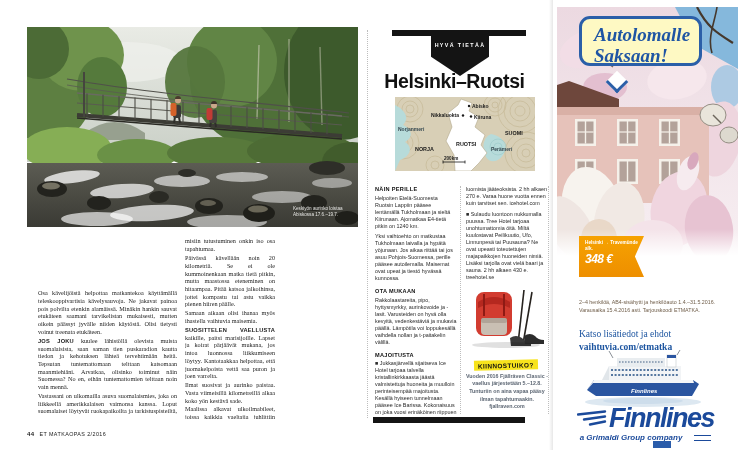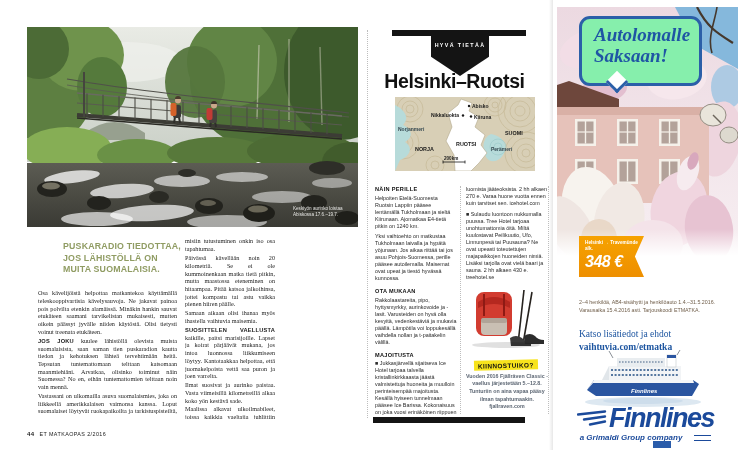--- a/index.html
+++ b/index.html
@@ -37,32 +37,32 @@
   .ip-p{font-size:5.4px;line-height:1.3;color:#2a2a2a;margin:0 0 3.5px 0;}
   .pack-fig{width:82px;height:62px;margin:2px 0 1px 0;}
   .kiin-label{display:inline-block;background:#f7e31c;color:#111;font-weight:bold;font-size:6.4px;
               letter-spacing:.4px;padding:1.5px 4px;margin:1px 0 3px 8px;transform:rotate(-1.5deg);}
   .kiin-text{font-size:5.3px;font-weight:bold;color:#5c6673;line-height:1.45;text-align:center;margin:0;}
   
   .gutter{position:absolute;left:549px;top:0;width:8px;height:450px;
           background:linear-gradient(90deg,rgba(0,0,0,0),rgba(0,0,0,.10) 55%,rgba(0,0,0,0));}
   .ad-page{position:absolute;left:553px;top:0;width:185px;height:450px;background:#fff;}
   .ad-photo{position:absolute;left:4px;top:7px;width:181px;height:249px;overflow:hidden;}
-  .bubble{position:absolute;left:26px;top:16px;width:123px;height:70px;background:#86efac;
+  .bubble{position:absolute;left:26px;top:16px;width:123px;height:50px;background:#fef9c3;
           border:3px solid #2b5fa8;border-radius:11px;box-sizing:border-box;}
   .bubble-text{font-family:"Liberation Serif",serif;font-style:italic;font-weight:bold;font-size:19px;
                line-height:1.1;color:#1f55a4;padding:6px 0 0 12px;}
   .bubble-tail{position:absolute;left:56px;top:74px;width:13px;height:13px;background:#fff;
                border-right:3px solid #2b5fa8;border-bottom:3px solid #2b5fa8;transform:rotate(45deg);}
   .ribbon{position:absolute;left:26px;top:236px;width:65px;height:41px;
           background:linear-gradient(#f6a201,#ee8f00);
           clip-path:polygon(0 0,100% 0,86% 50%,100% 100%,0 100%);
           color:#fff;padding:4px 0 0 6px;box-sizing:border-box;}
   .ribbon-route,.ribbon-prefix{font-size:4.7px;font-weight:bold;line-height:1.35;}
-  .ribbon-price{font-size:16px;font-weight:bold;font-style:italic;letter-spacing:-.5px;line-height:1.1;}
+  .ribbon-price{font-size:12px;font-weight:bold;font-style:italic;letter-spacing:-.5px;line-height:1.1;}
   .terms{position:absolute;left:26px;top:298px;width:142px;font-size:5.3px;line-height:1.55;color:#6f5d49;}
   .cta{position:absolute;left:26px;top:328px;color:#1d55a0;font-family:"Liberation Serif",serif;}
   .cta1{font-size:9.5px;line-height:1.35;}
   .cta2{font-size:9.5px;font-weight:bold;line-height:1.35;}
   .ship{position:absolute;left:26px;top:350px;width:130px;height:58px;}
   .logo-row{position:absolute;left:0;top:403px;width:185px;display:flex;align-items:center;
             justify-content:center;gap:2px;}
   .logo-text{font-size:27px;font-weight:bold;font-style:italic;color:#1b4a9b;letter-spacing:-1.5px;}
   .logo-sub-row{position:absolute;left:0;top:433px;width:185px;display:flex;align-items:center;
                 justify-content:center;gap:12px;color:#1b4a9b;}
@@ -178,21 +178,20 @@
         <line x1="188" y1="95" x2="189" y2="100" stroke="#2e2e2a" stroke-width="2"></line>
         <rect x="182" y="83" width="8" height="13" rx="2" fill="#45423e"></rect>
         <rect x="179.5" y="81" width="6" height="12" rx="2" fill="#c23b35"></rect>
         <circle cx="187" cy="78.5" r="3" fill="#caa88a"></circle>
         <path d="M184,77 a3,3 0 0 1 6,0 z" fill="#3c3228"></path>
       </g>
     </svg>
     <figcaption class="hero-caption">Keskiyön aurinko loistaa Abiskossa 17.6.–19.7.</figcaption>
   </figure>
 
-  <div class="pullquote">PUSKARADIO TIEDOTTAA, JOS LÄHISTÖLLÄ ON MUITA SUOMALAISIA.</div>
 
   <div class="colA">
     <p class="body"><span class="lead"></span><span>Osa kävelijöistä helpottaa matkantekoa käyttämällä teleskooppivartisia kävelysauvoja. Ne jakavat painoa pois polvilta etenkin alamäissä. Minäkin hankin sauvat etukäteen saamani tarvikelistan mukaisesti, mutten oikein päässyt jyvälle niiden käytöstä. Olisi tietysti voinut treenata etukäteen.</span></p>
     <p class="body"><span class="lead">JOS JOKU</span><span> kuulee lähistöllä olevista muista suomalaisista, saan saman tien puskaradion kautta tiedon ja kehotuksen lähteä tervehtimään heitä. Tepsutan tuntemattomaan telttaan katsomaan maanmiehiäni. Arvatkaa, olisinko toiminut näin Suomessa? No en, eihän tuntemattomien telttaan noin vain mennä.</span></p>
     <p class="body"><span class="lead"></span><span>Vastassani on ulkomailla asuva suomalaismies, joka on liikkeellä amerikkalaisen vaimonsa kanssa. Loput suomalaiset löytyvät ruokapaikoilta ja tarkistuspisteiltä, joissa voi täyttää rinkkoja ruualla ja varusteilla. Suhteiden luominen ja uusiin ih-</span></p>
   </div>
 
   <div class="colB">
     <p class="body"><span class="lead"></span><span>misiin tutustuminen onkin iso osa tapahtumaa.</span></p>
     <p class="body"><span class="lead"></span><span>Päivässä kävellään noin 20 kilometriä. Se ei ole kummoinenkaan matka tietä pitkin, mutta maastossa eteneminen on hitaampaa. Pitää katsoa jalkoihinsa, jottei kompastu tai astu vaikka pienen hiiren päälle.</span></p>

